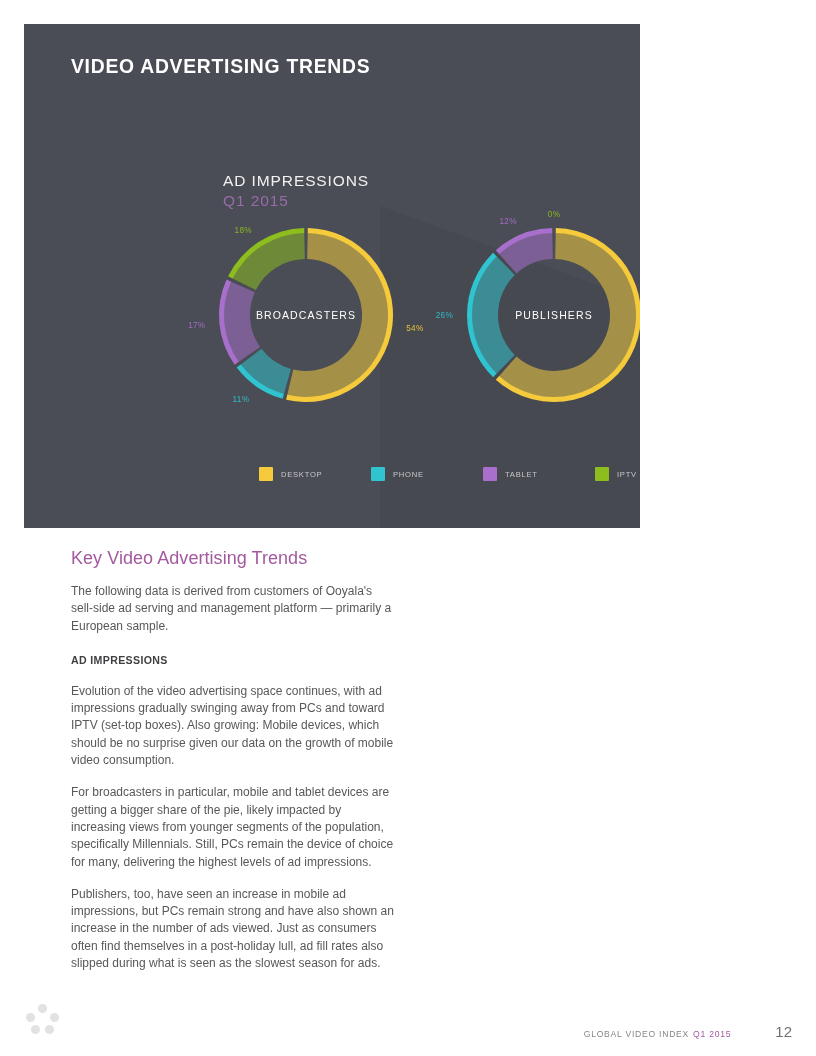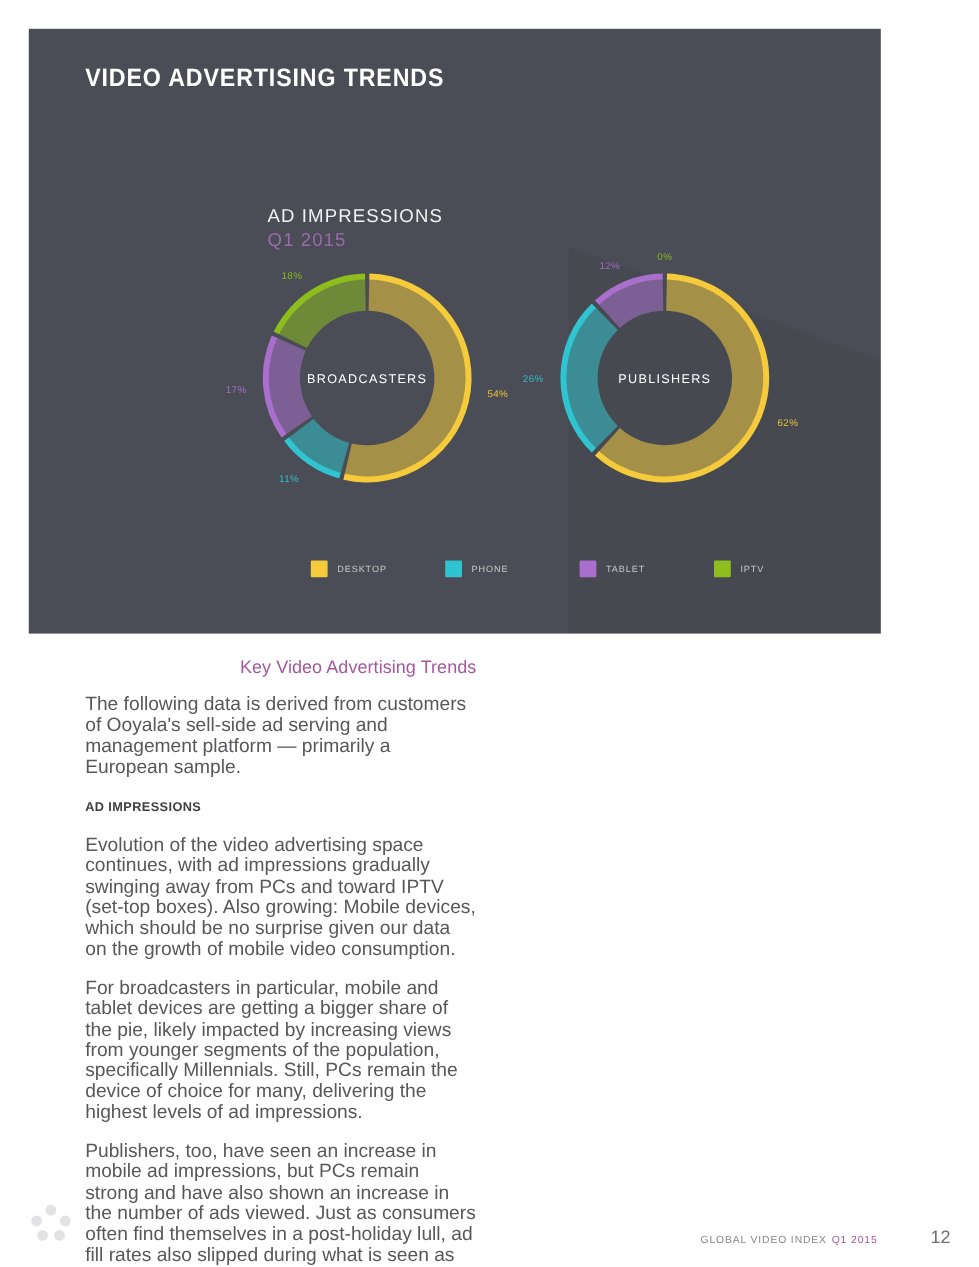--- a/index.html
+++ b/index.html
@@ -9,21 +9,21 @@
     font-family:"Liberation Sans", sans-serif;
     position:relative;
     overflow:hidden;
     -webkit-font-smoothing:antialiased;
   }
 
   
   .hero {
     position:absolute;
     left:24px; top:24px;
-    width:710px; height:504px;
+    width:616px; height:504px;
     background:#4a4d55;
     overflow:hidden;
   }
   .hero-wedge {
     position:absolute;
     right:0; top:0;
     width:260px; height:100%;
     background:linear-gradient(200deg, rgba(0,0,0,0) 0%, rgba(0,0,0,0) 46%, rgba(0,0,0,0.055) 46.3%, rgba(0,0,0,0.055) 100%);
     pointer-events:none;
   }
@@ -101,29 +101,28 @@
     white-space:nowrap;
   }
 
   
   .copy {
     position:absolute;
     left:71px; top:548px;
     width:326px;
   }
   .copy h2 {
-    font-size:15px;
+    font-size:18px;
     font-weight:400;
     color:#a4599e;
     letter-spacing:0.05px;
     margin-bottom:14px;
-    text-align:right;
   }
   .copy p {
-    font-size:16px;
+    font-size:12px;
     line-height:17.3px;
     color:#58585b;
     margin-bottom:15px;
   }
   .copy h3 {
     font-size:10.6px;
     font-weight:bold;
     color:#3f3f42;
     letter-spacing:0.35px;
     margin-top:19px;

